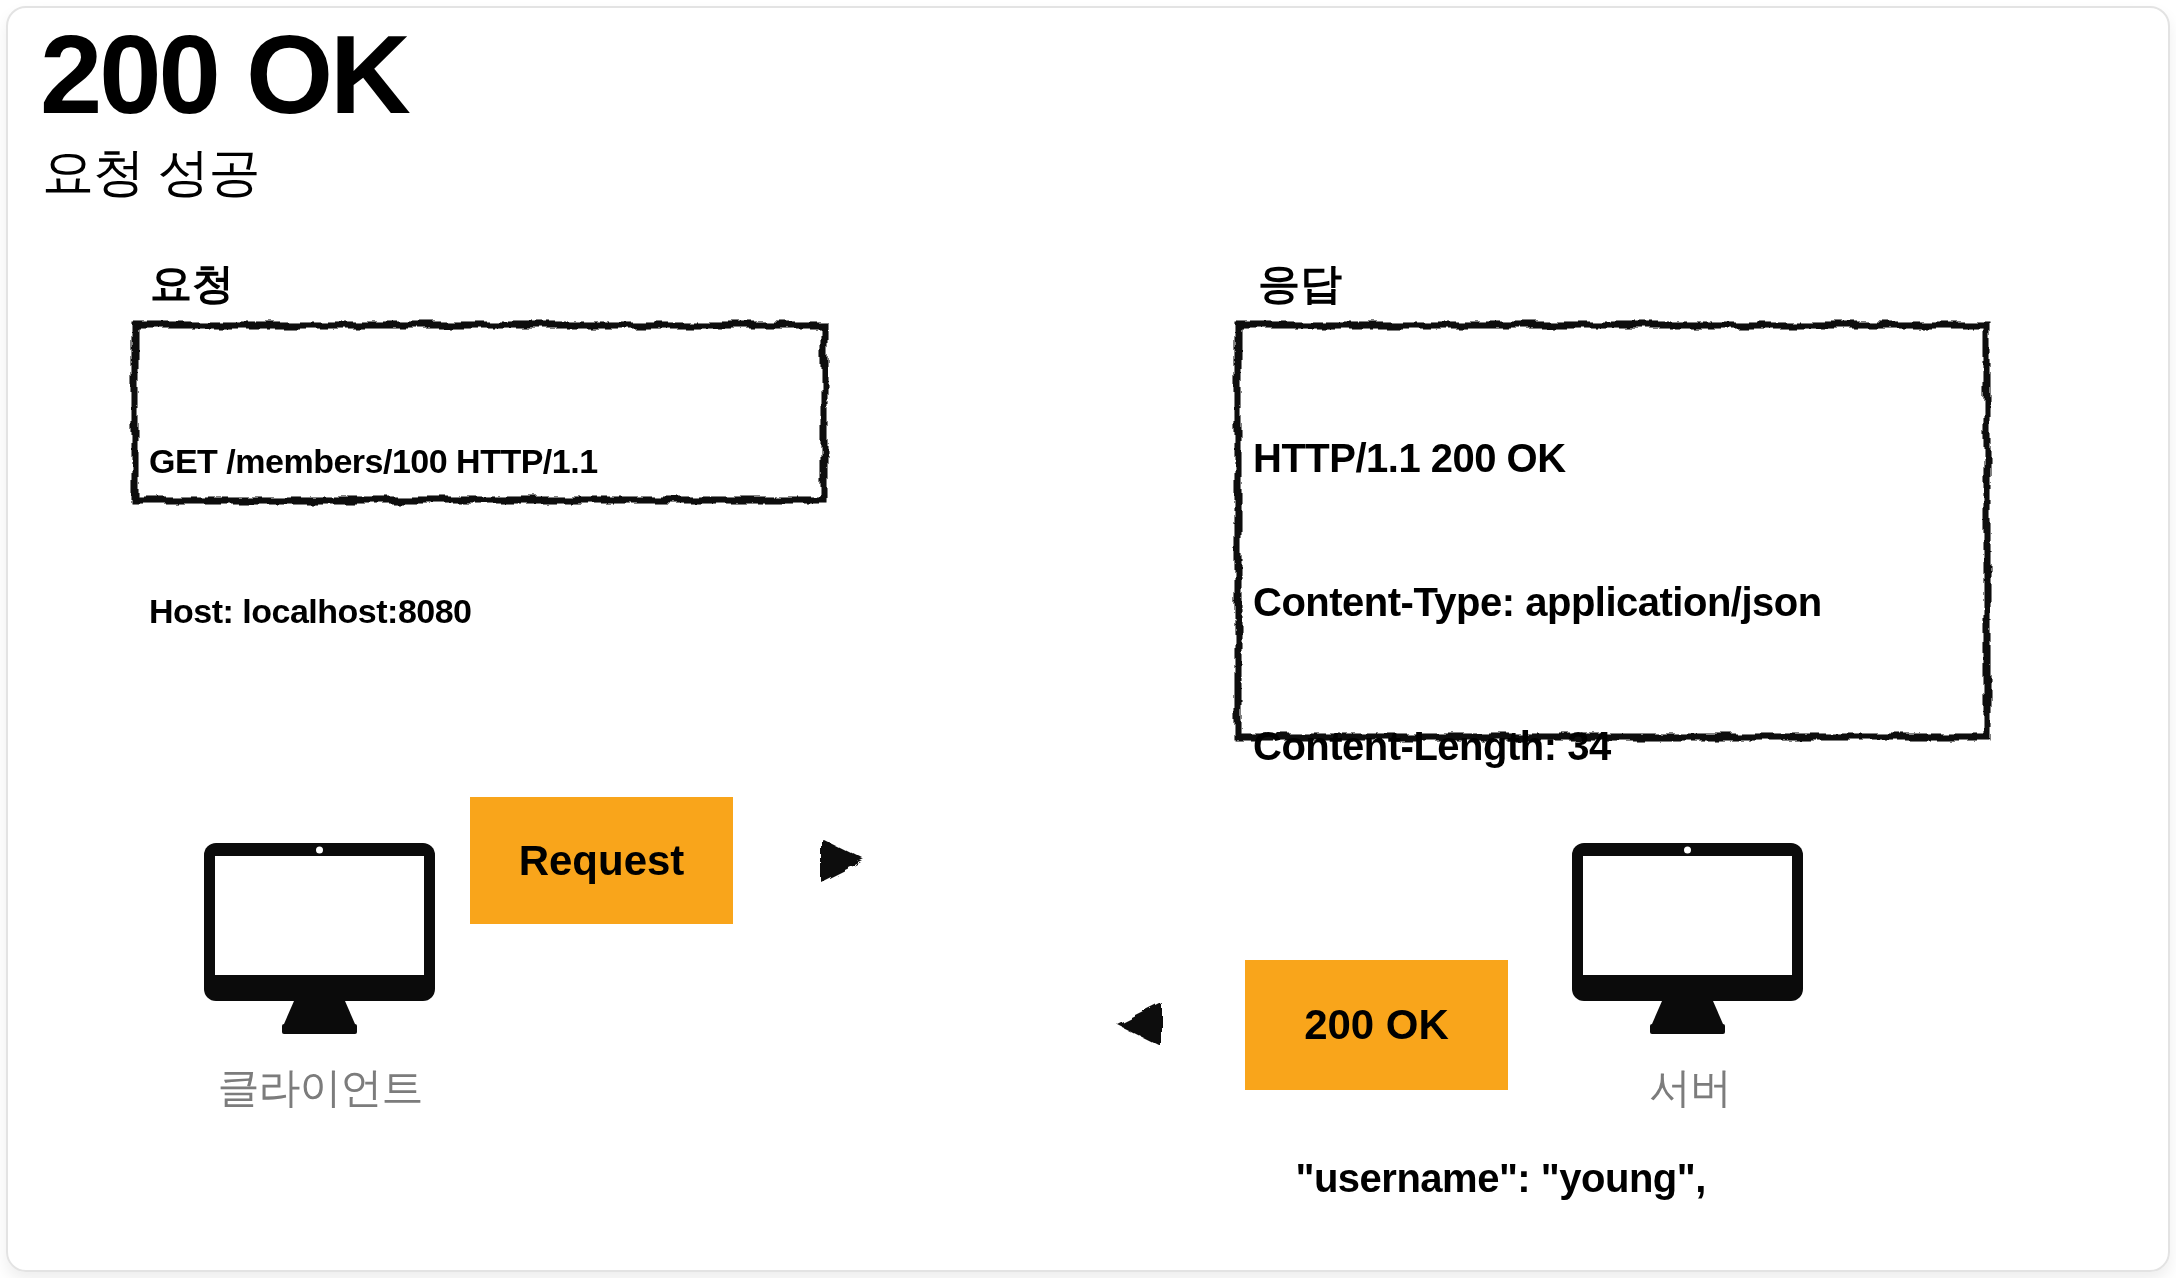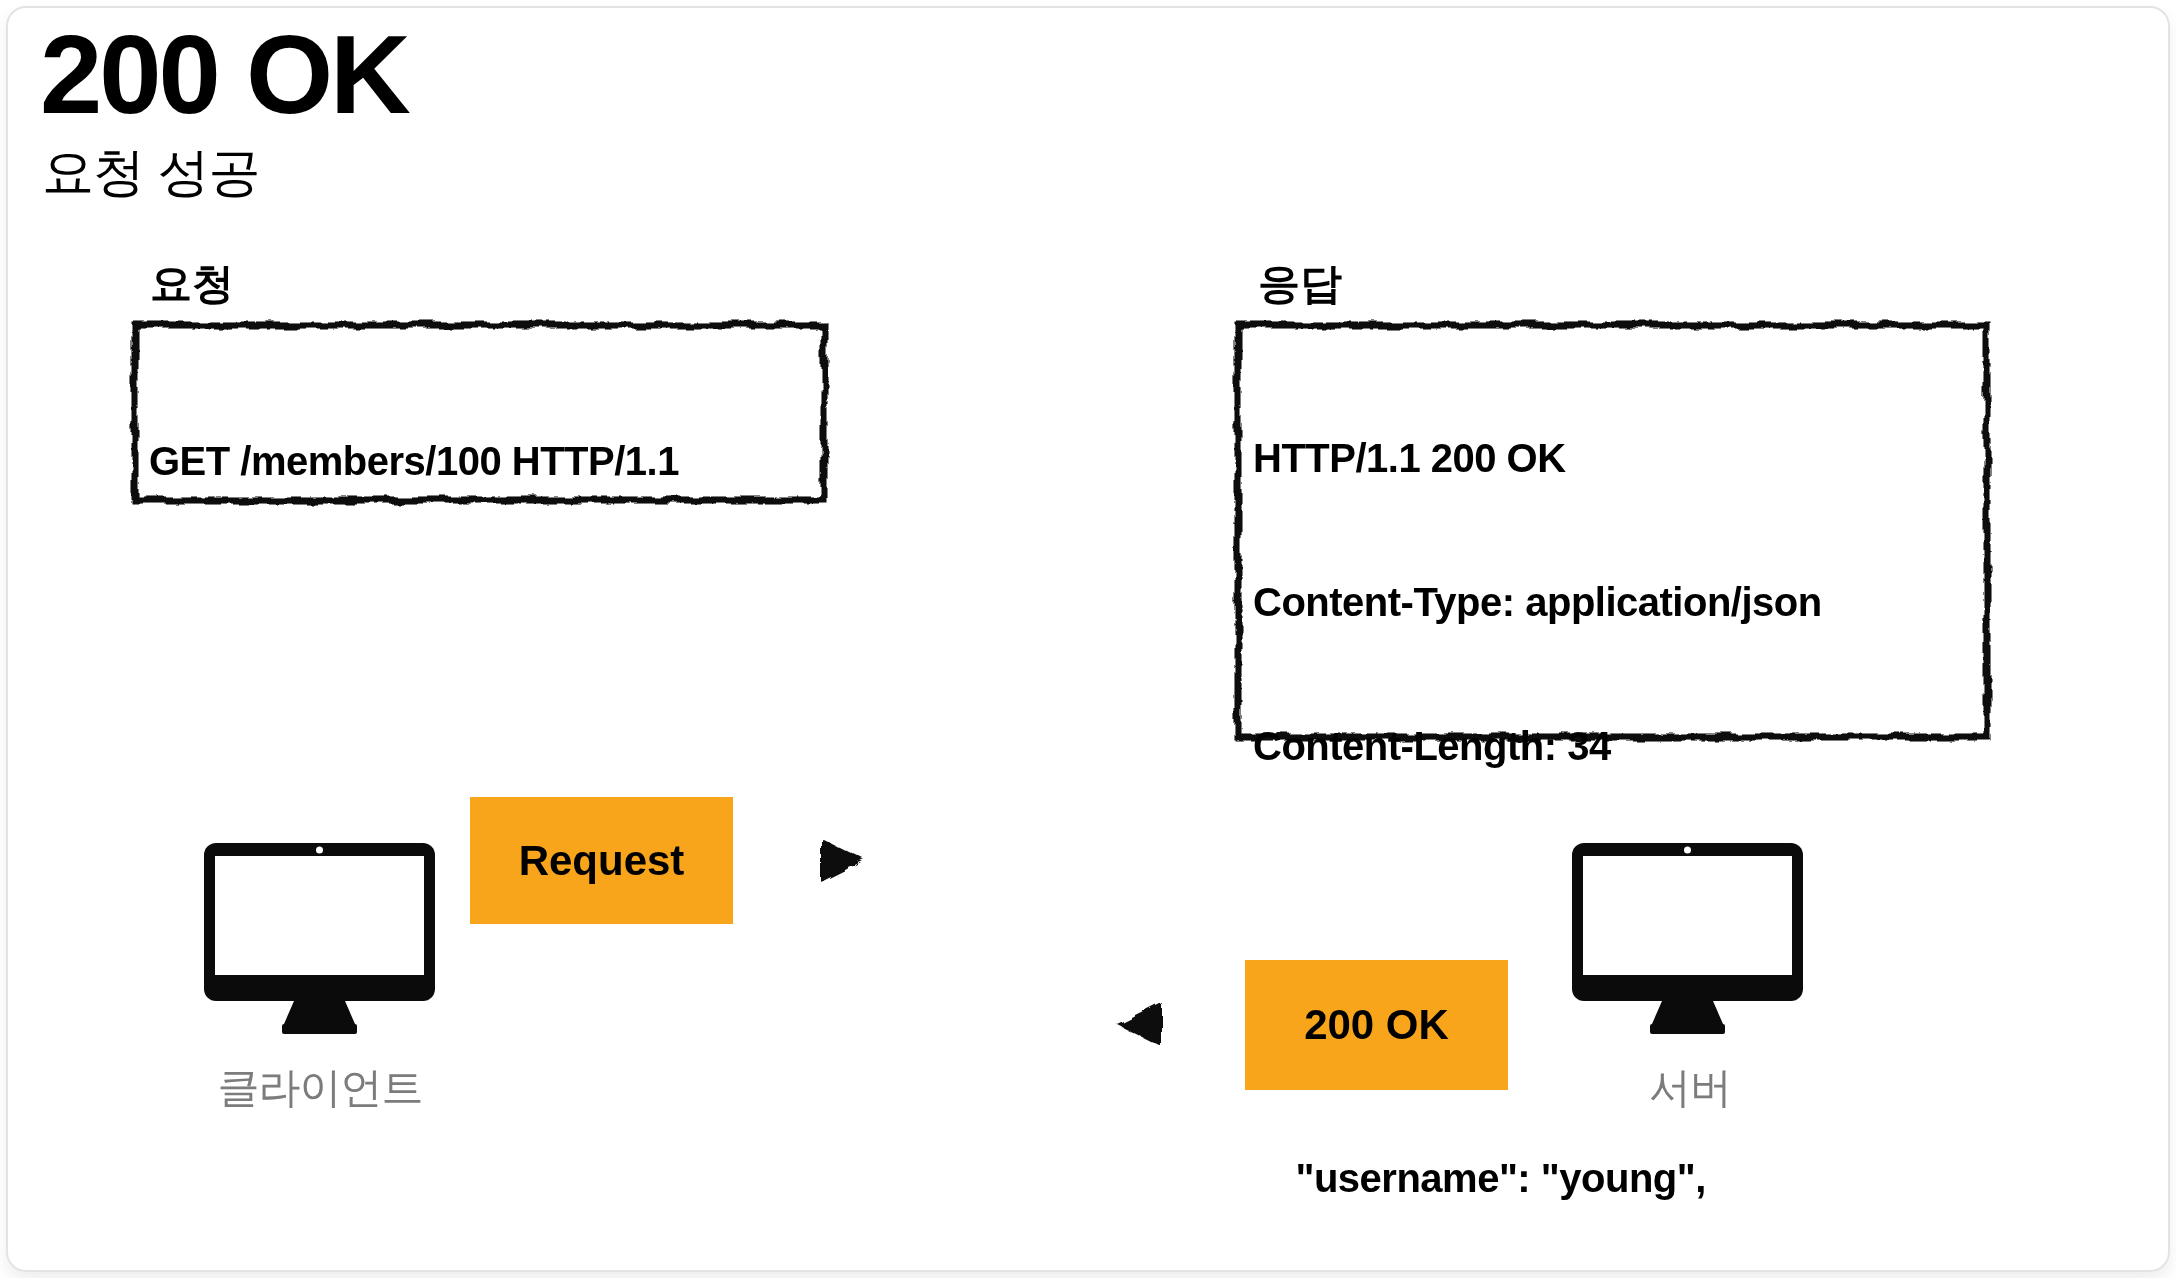--- a/index.html
+++ b/index.html
@@ -18,21 +18,21 @@
   .subtitle{
     position:absolute;left:42px;top:138px;font-size:52px;font-weight:normal;letter-spacing:-1px;
   }
   .sec-label{position:absolute;font-size:42px;font-weight:bold;}
   .sec-label.req{left:150px;top:256px;}
   .sec-label.res{left:1258px;top:256px;}
   .sketch{position:absolute;overflow:visible;}
   .box-text{
     position:absolute;font-weight:bold;white-space:pre;letter-spacing:-0.5px;
   }
-  .box-text.req{left:149px;top:336px;font-size:40px;line-height:50px;}
+  .box-text.req{left:149px;top:336px;font-size:34px;line-height:50px;}
   .box-text.res{left:1253px;top:338px;font-size:40px;line-height:48px;}
   .badge{
     position:absolute;display:flex;align-items:center;justify-content:center;
     font-size:42px;font-weight:bold;color:#000000;
   }
   .badge.request{left:470px;top:797px;width:263px;height:127px;}
   .badge.response{left:1245px;top:960px;width:263px;height:130px;}
   .monitor{position:absolute;width:231px;height:192px;}
   .monitor.client{left:204px;top:843px;}
   .monitor.server{left:1572px;top:843px;}
@@ -60,20 +60,21 @@
 
 <div class="title">200 OK</div>
 <div class="subtitle">요청 성공</div>
 
 <div class="sec-label req">요청</div>
 <svg class="sketch" style="left:121px;top:311px" width="718" height="204">
   <rect x="14" y="14" width="689" height="175" fill="none" stroke="#0b0b0b" stroke-width="7" filter="url(#rough)"></rect>
 </svg>
 <div class="box-text req">
   <div>GET /members/100 HTTP/1.1</div>
+  <div>Host: localhost:8080</div>
 </div>
 
 <div class="sec-label res">응답</div>
 <svg class="sketch" style="left:1224px;top:311px" width="778" height="441">
   <rect x="14" y="14" width="749" height="412" fill="none" stroke="#0b0b0b" stroke-width="7" filter="url(#rough)"></rect>
 </svg>
 <div class="box-text res">
   <div>HTTP/1.1 200 OK</div>
   <div>Content-Type: application/json</div>
   <div>Content-Length: 34</div>

